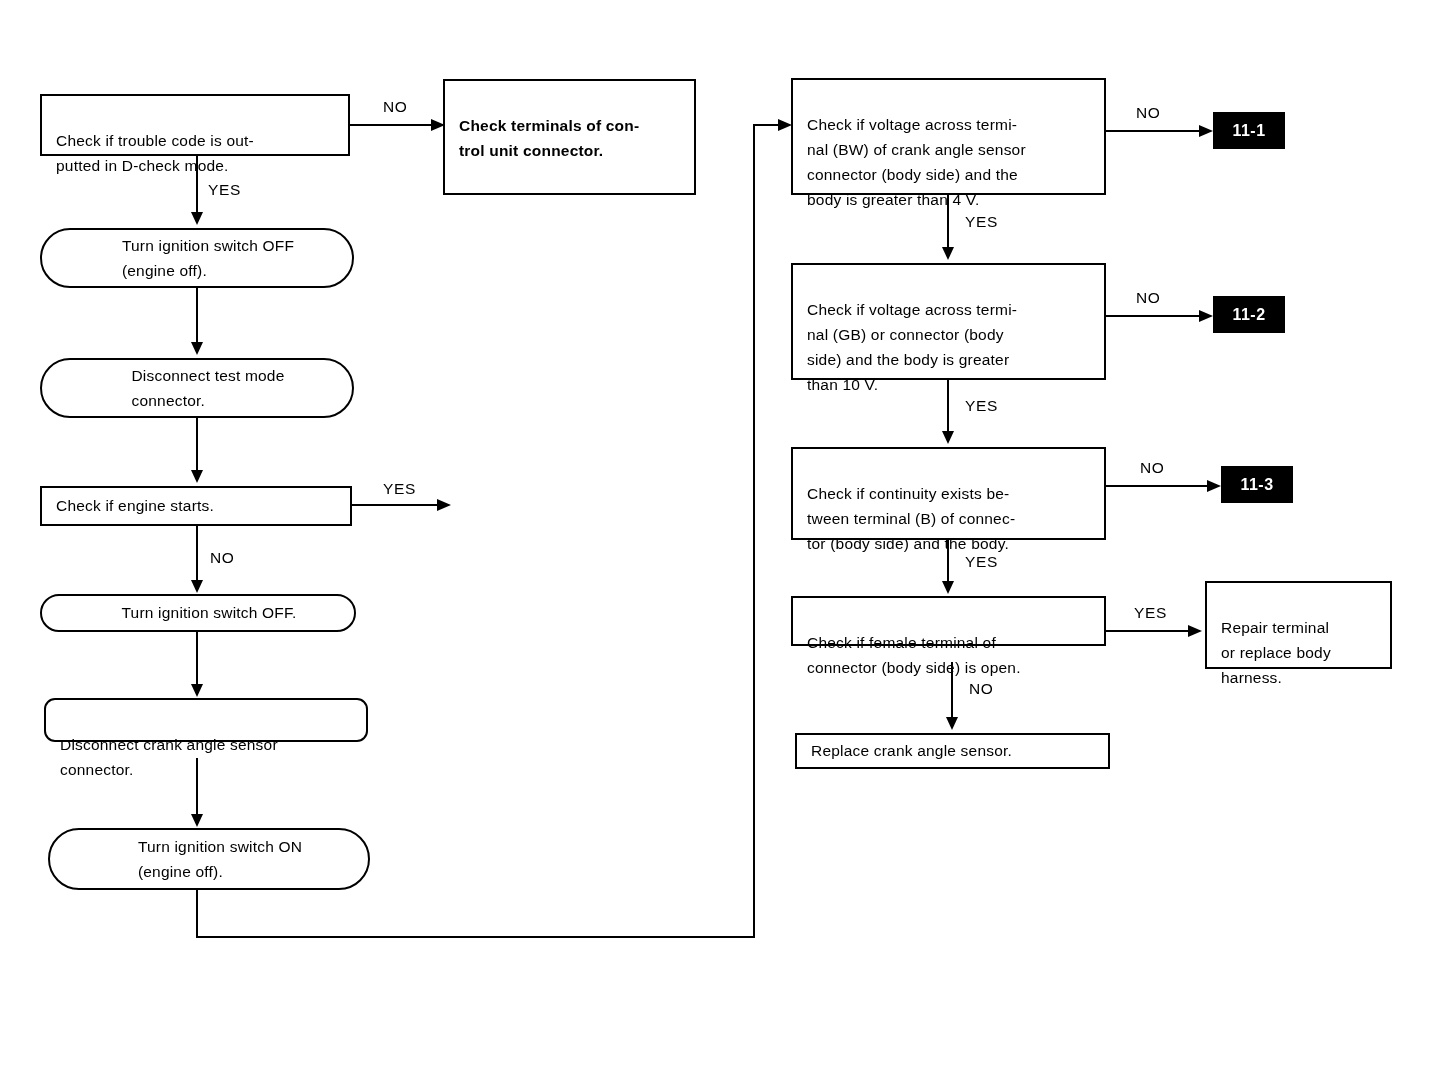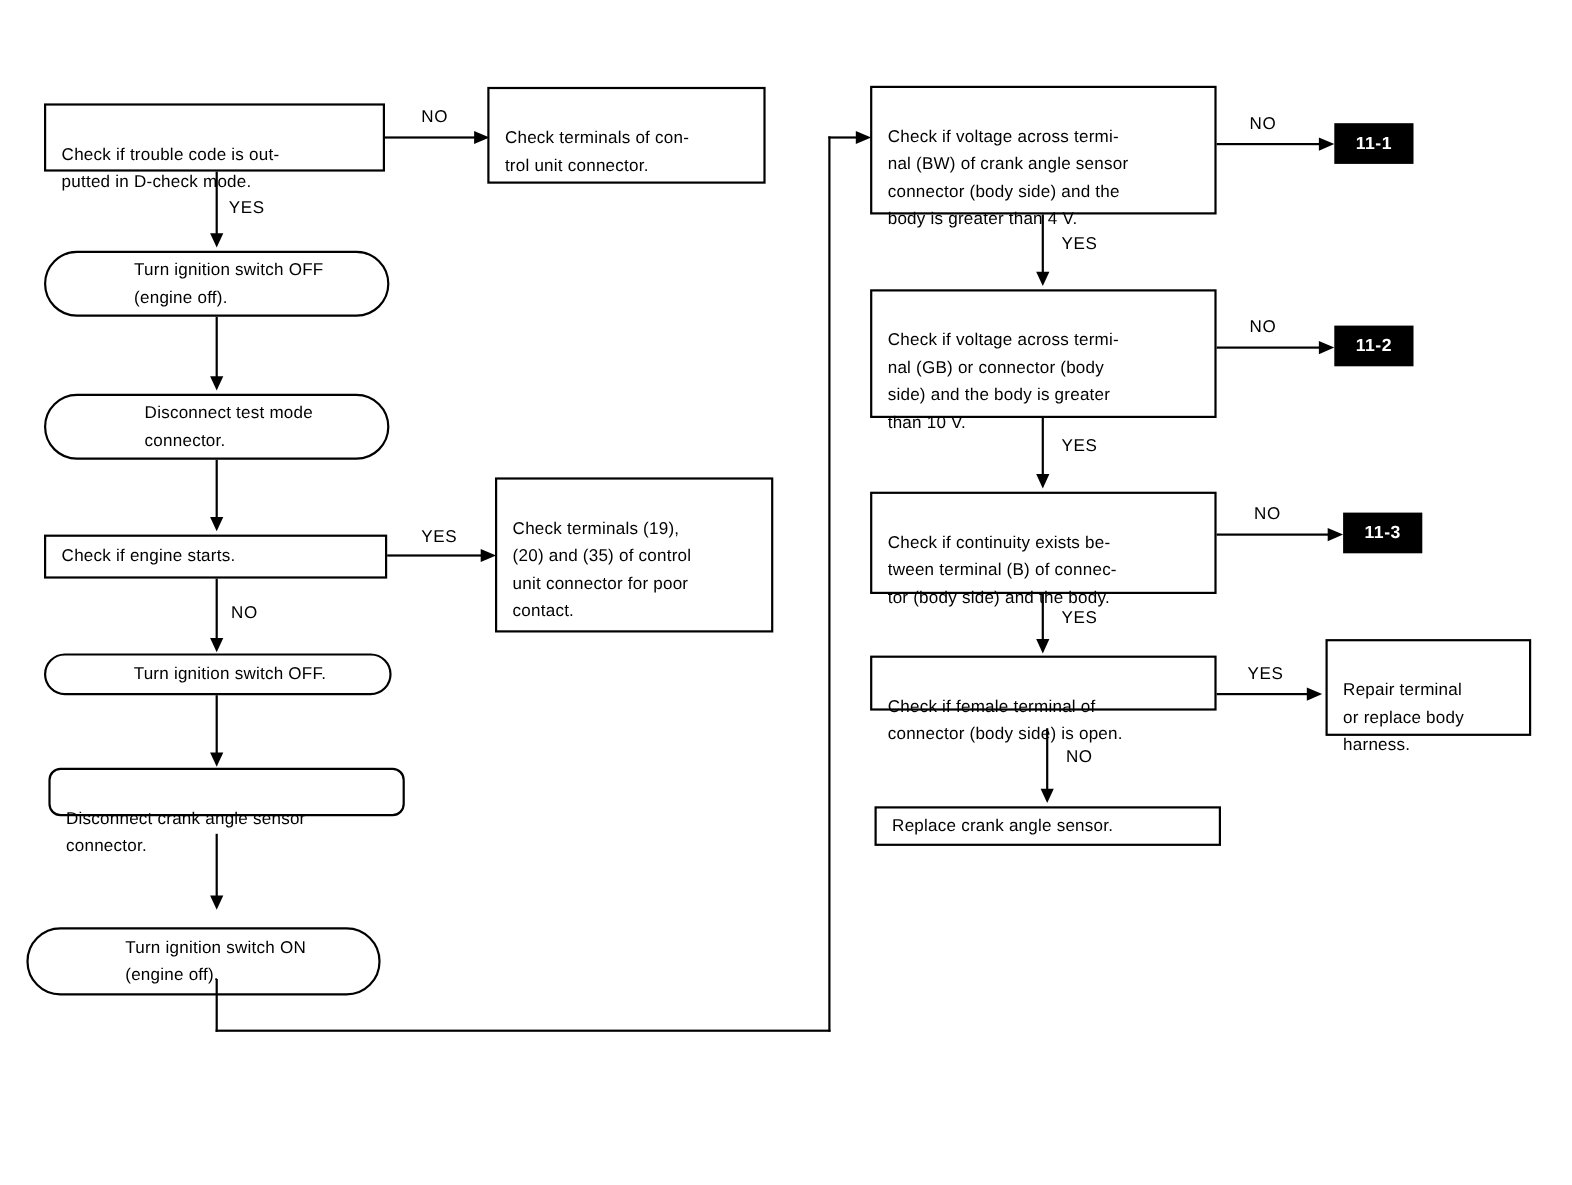--- a/index.html
+++ b/index.html
@@ -111,36 +111,30 @@
 
   <div class="node rounded vcenter" style="left:40px; top:594px; width:316px; height:38px;">
     <span>Turn ignition switch OFF.</span>
   </div>
 
   <div class="node" style="left:44px; top:698px; width:324px; height:44px;border-radius:11px;">
     <span>Disconnect crank angle sensor
 connector.</span>
   </div>
 
-  <div class="node rounded vcenter" style="left:24px; top:828px; width:322px; height:62px;margin-top:15px;">
+  <div class="node rounded vcenter" style="left:48px; top:828px; width:322px; height:62px;">
     <span>Turn ignition switch ON
 (engine off).</span>
   </div>
 
-  <div class="node" style="left:443px; top:79px; width:253px; height:88px;">
+  <div class="node" style="left:443px; top:79px; width:253px; height:116px;font-weight:bold;">
     <span>Check terminals of con-
 trol unit connector.</span>
   </div>
 
-  <div class="node" style="left:450px; top:434px; width:253px; height:141px;">
-    <span>Check terminals (19),
-(20) and (35) of control
-unit connector for poor
-contact.</span>
-  </div>
 
   <div class="node" style="left:791px; top:78px; width:315px; height:117px;">
     <span>Check if voltage across termi-
 nal (BW) of crank angle sensor
 connector (body side) and the
 body is greater than 4 V.</span>
   </div>
 
   <div class="node" style="left:791px; top:263px; width:315px; height:117px;">
     <span>Check if voltage across termi-

